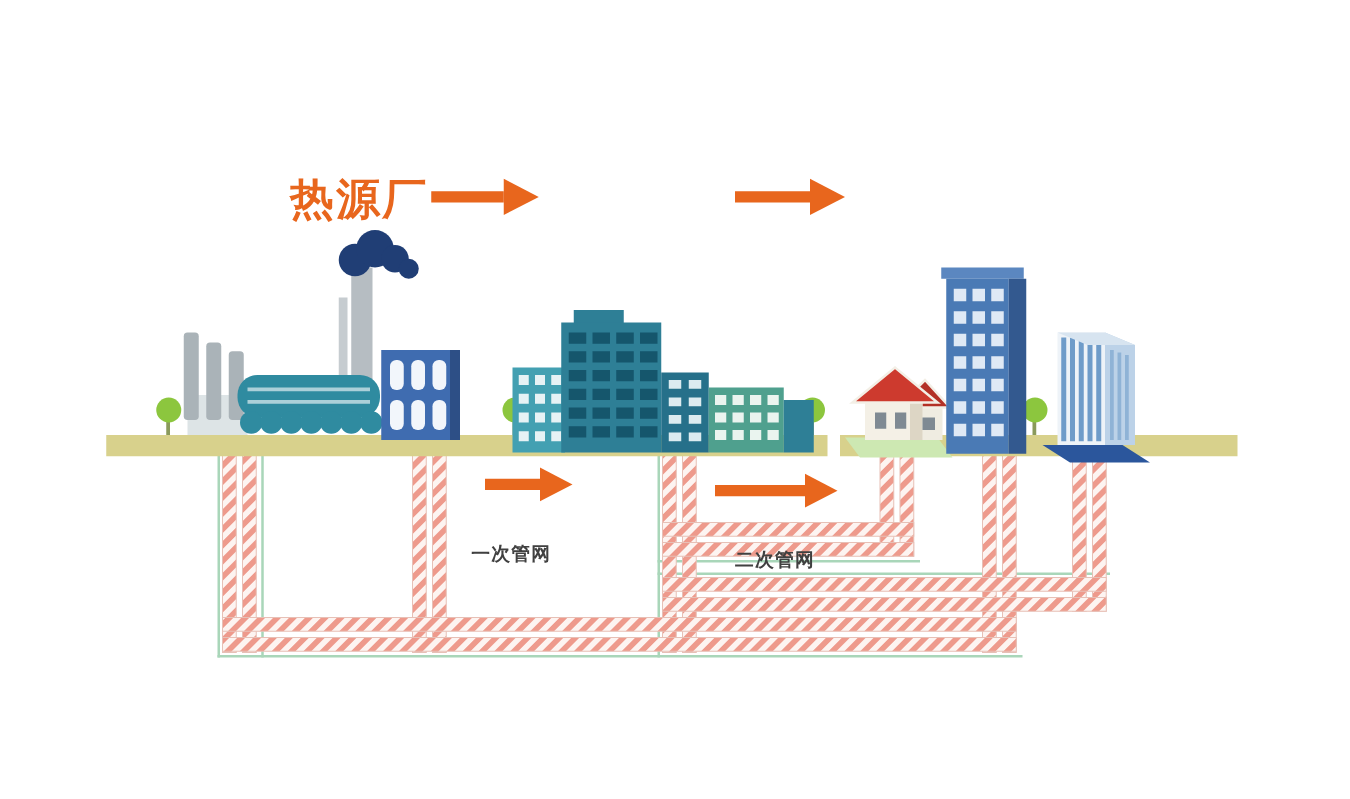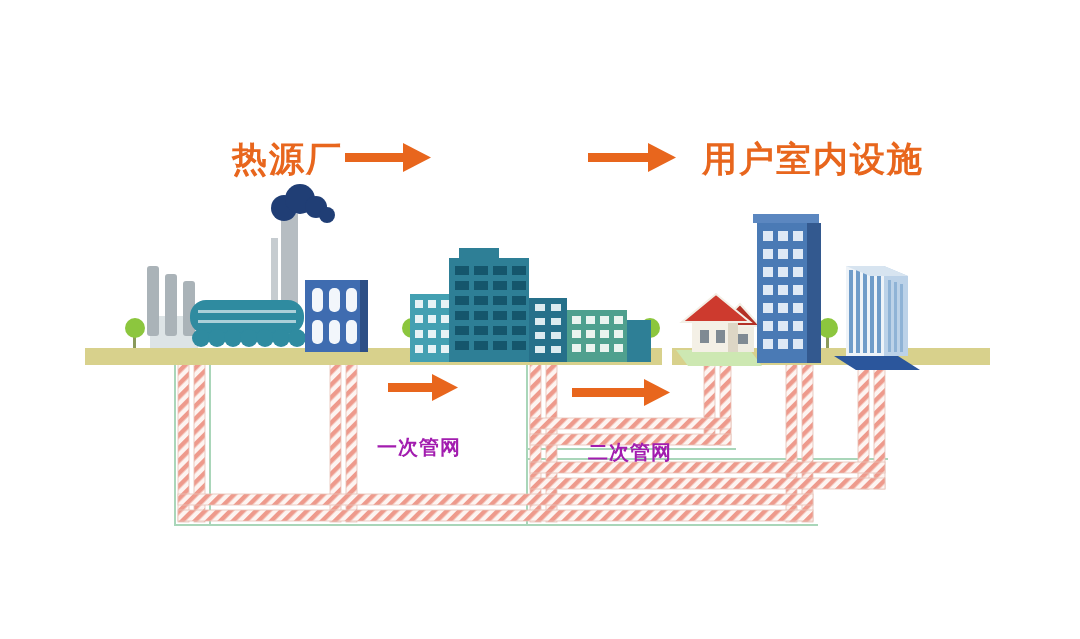--- a/index.html
+++ b/index.html
@@ -19,23 +19,23 @@
   .flow-title {
     position: absolute;
     color: #e8661d;
     font-weight: bold;
     font-size: 35px;
     letter-spacing: 2px;
     white-space: nowrap;
   }
   .pipe-label {
     position: absolute;
-    color: #a21caf;
+    color: #404040;
     font-weight: bold;
-    font-size: 20px;
+    font-size: 15px;
     letter-spacing: 1px;
     white-space: nowrap;
   }
   #t1 { left: 232px; top: 136px; }
   #t2 { left: 458px; top: 136px; }
   #t3 { left: 702px; top: 136px; }
   #lbl-primary   { left: 377px; top: 434px; }
   #lbl-secondary { left: 588px; top: 439px; }
 </style>
 </head>
@@ -294,18 +294,17 @@
       <rect x="388" y="383" width="44" height="9"></rect>
       <polygon points="432,374 458,387.5 432,401"></polygon>
     </g>
     <g fill="#e8661d">
       <rect x="572" y="388" width="72" height="9"></rect>
       <polygon points="644,379 670,392.5 644,406"></polygon>
     </g>
   </svg>
 
   <div class="flow-title" id="t1">热源厂</div>
-  <div class="flow-title" id="t3">用户室内设施</div>
 
   <div class="pipe-label" id="lbl-primary">一次管网</div>
   <div class="pipe-label" id="lbl-secondary">二次管网</div>
 
 </div>
 
 </body></html>

